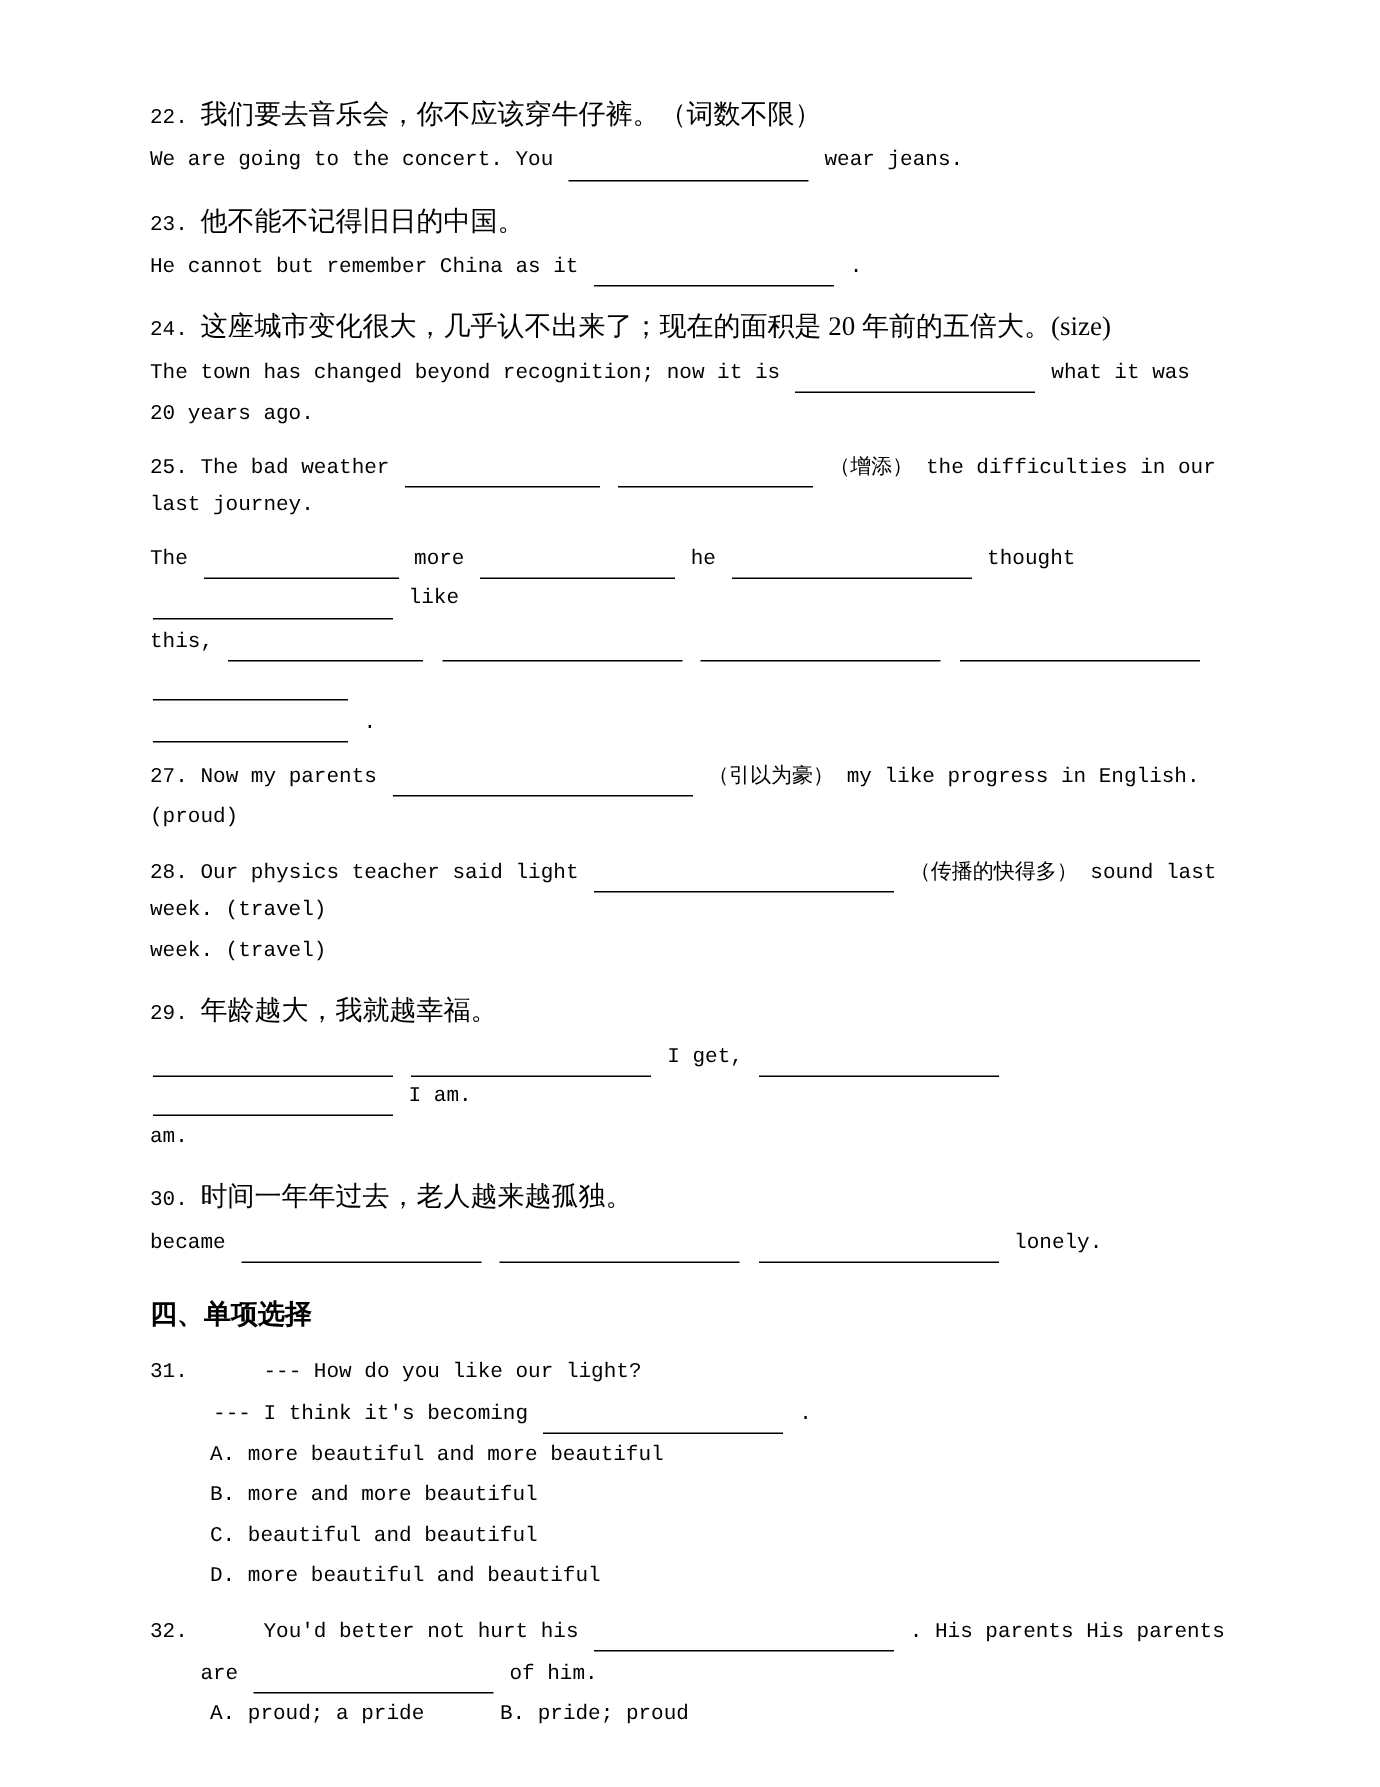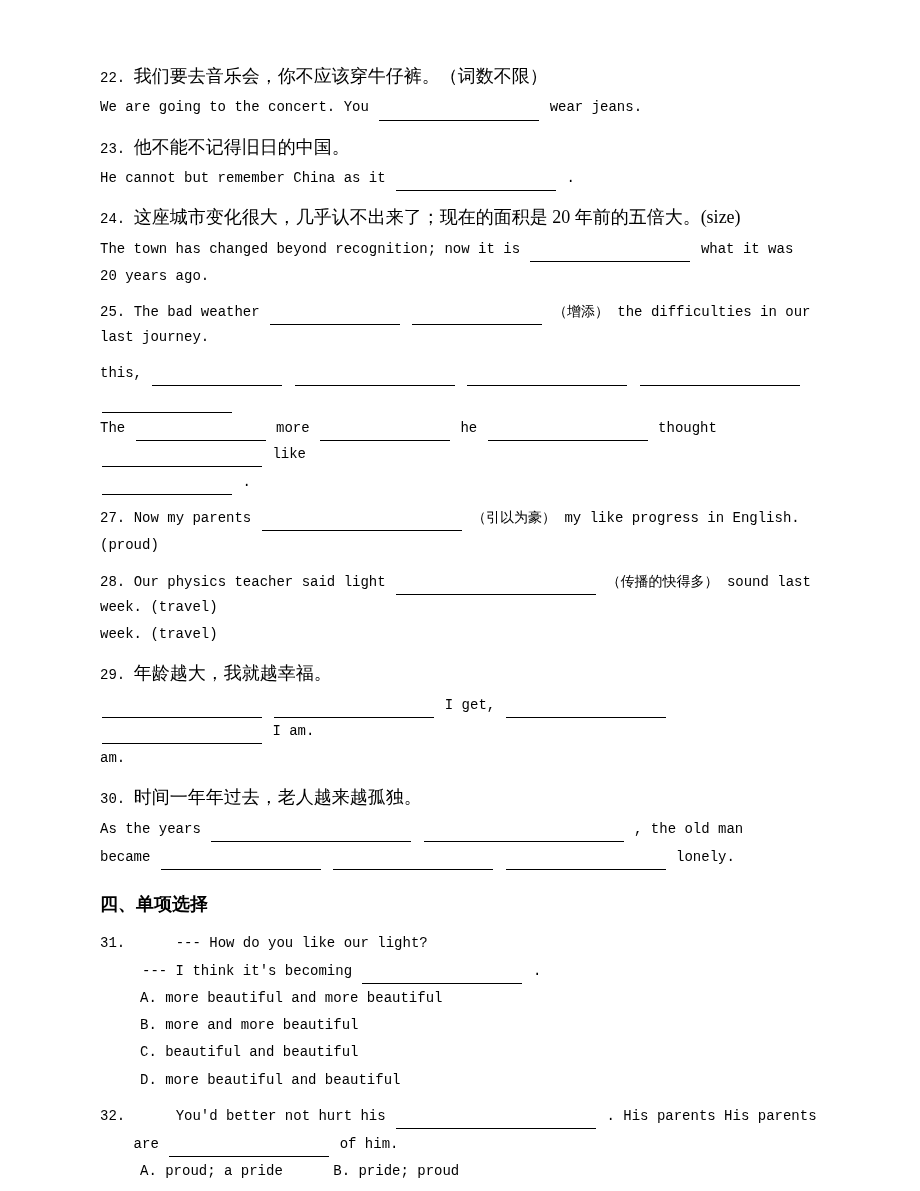--- a/index.html
+++ b/index.html
@@ -102,37 +102,37 @@
       <span>The bad weather</span>
       <span class="blank">&nbsp;</span>
       <span class="blank">&nbsp;</span>
       <span>（增添）</span>
       <span>the difficulties in our last journey.</span>
     </span>
   </div>
 
   <div class="question-block">
     <span class="question-line">
+      <span>The</span>
+      <span class="blank">&nbsp;</span>
+      <span>more</span>
+      <span class="blank">&nbsp;</span>
+      <span>he</span>
+      <span class="blank blank-long">&nbsp;</span>
+      <span>thought</span>
+      <span class="blank blank-long">&nbsp;</span>
+      <span>like</span>
+    </span>
+    <span class="question-line">
       <span>this,</span>
       <span class="blank">&nbsp;</span>
       <span class="blank blank-long">&nbsp;</span>
       <span class="blank blank-long">&nbsp;</span>
       <span class="blank blank-long">&nbsp;</span>
       <span class="blank">&nbsp;</span>
-    </span>
-    <span class="question-line">
-      <span>The</span>
-      <span class="blank">&nbsp;</span>
-      <span>more</span>
-      <span class="blank">&nbsp;</span>
-      <span>he</span>
-      <span class="blank blank-long">&nbsp;</span>
-      <span>thought</span>
-      <span class="blank blank-long">&nbsp;</span>
-      <span>like</span>
     </span>
     <span class="question-line">
       <span class="blank">&nbsp;</span>
       .
     </span>
   </div>
 
   <div class="question-block">
     <span class="question-line">
       <span>27.</span>
@@ -172,26 +172,20 @@
     </span>
     <span class="question-line">am.</span>
   </div>
 
   <div class="question-block">
     <span class="question-line">
       <span>30.</span>
       <span class="chinese-text">时间一年年过去，老人越来越孤独。</span>
     </span>
     <span class="question-line">
-      <span>As the years</span>
-      <span class="blank blank-xl">&nbsp;</span>
-      <span class="blank blank-xl">&nbsp;</span>
-      <span>, the old man</span>
-    </span>
-    <span class="question-line">
       <span>became</span>
       <span class="blank blank-long">&nbsp;</span>
       <span class="blank blank-long">&nbsp;</span>
       <span class="blank blank-long">&nbsp;</span>
       <span>lonely.</span>
     </span>
   </div>
 
   <div class="section-title">
     <span class="chinese-text">四、单项选择</span>

